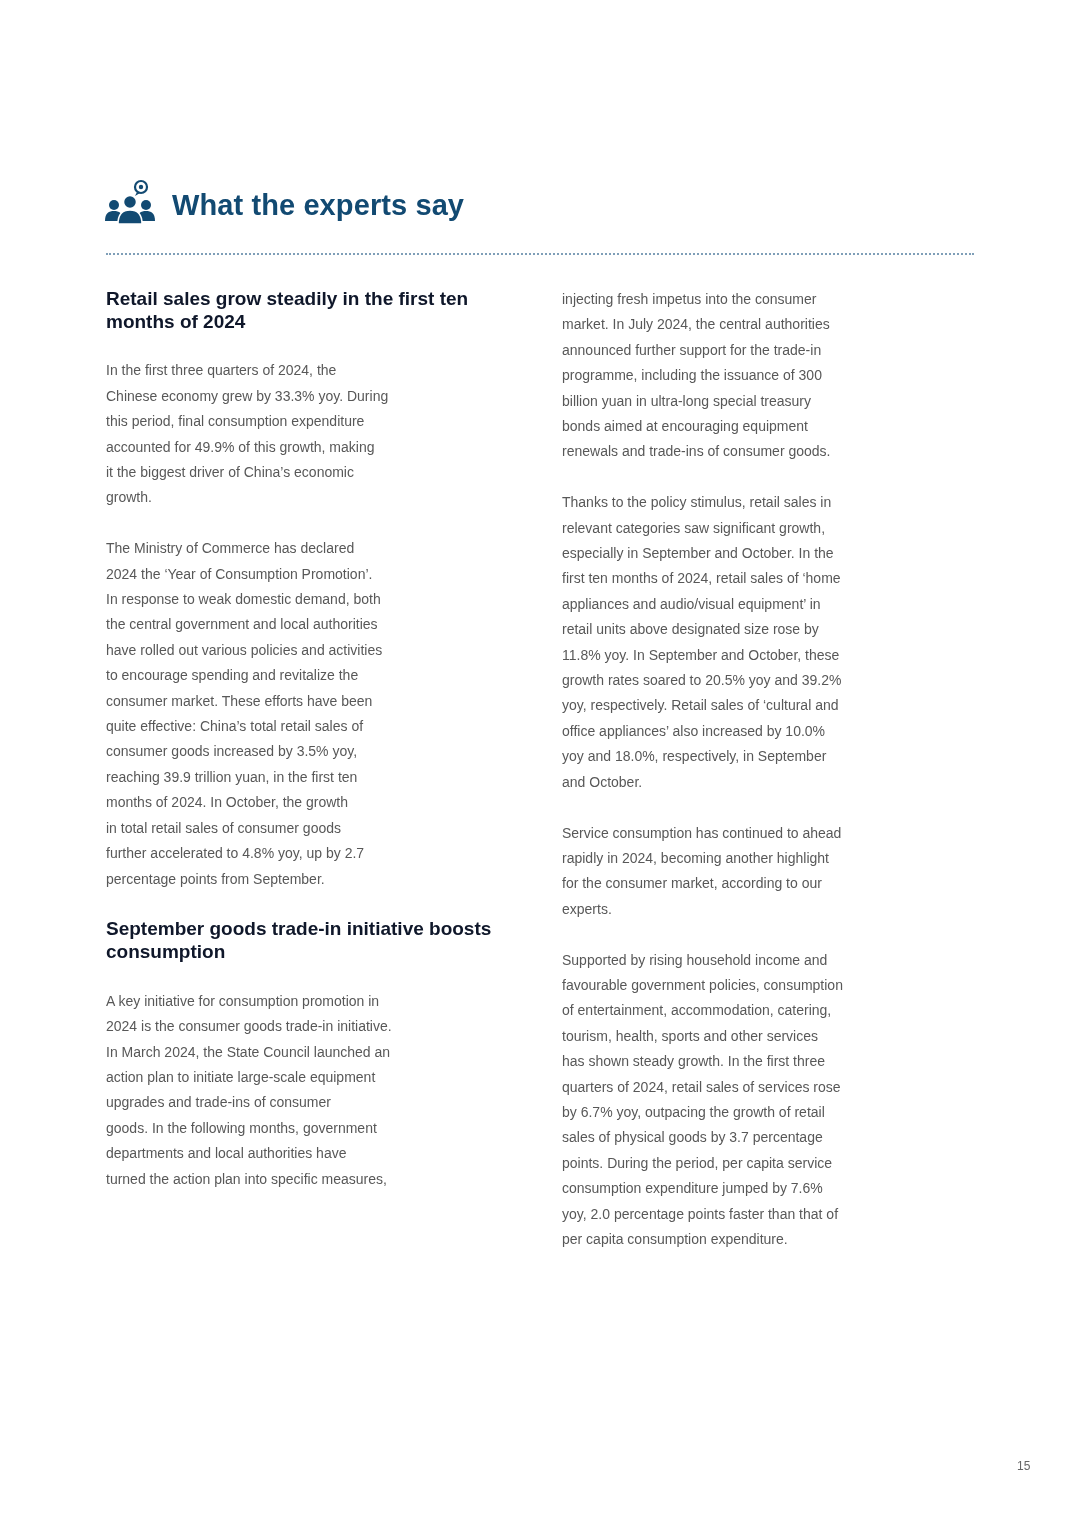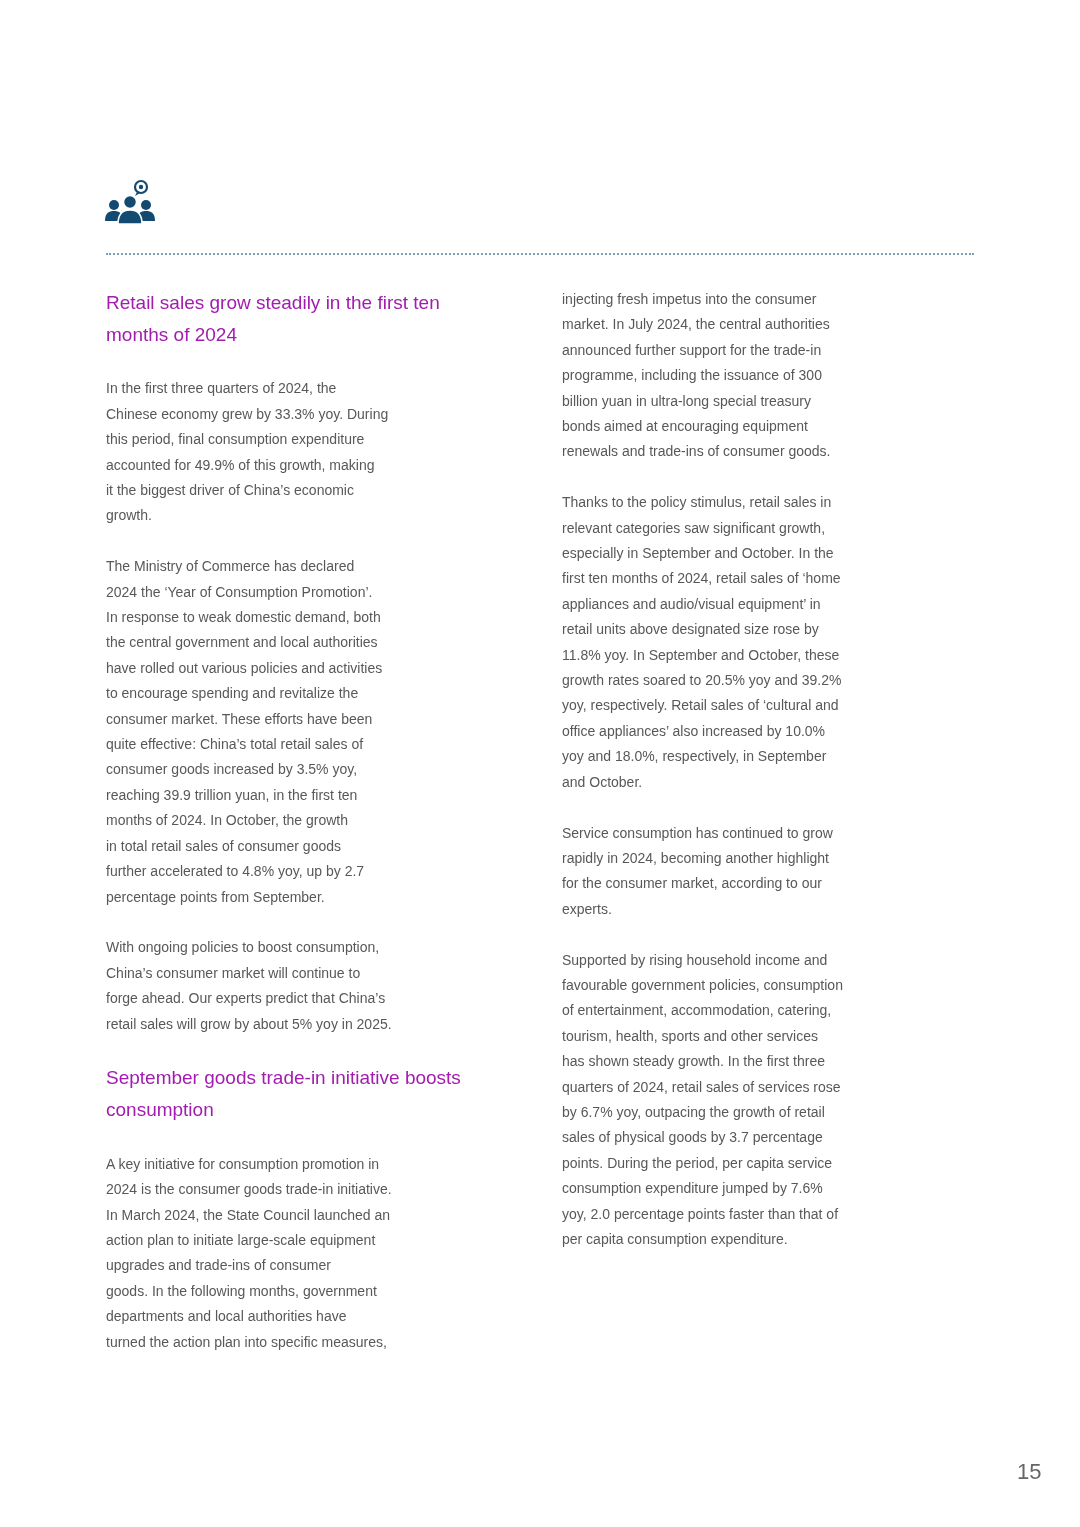--- a/index.html
+++ b/index.html
@@ -5,43 +5,44 @@
     html, body { margin: 0; padding: 0; background: #ffffff; }
     body { width: 1080px; height: 1527px; position: relative; overflow: hidden;
            font-family: "Liberation Sans", sans-serif; }
     .header { position: absolute; left: 104px; top: 178px; height: 48px; display: flex; align-items: center; }
     .header-icon { width: 52px; height: 46px; margin-right: 16px; }
     .header-title { font-family: "Liberation Sans", sans-serif; font-weight: bold; font-size: 29px; color: #124a72; letter-spacing: 0.1px; position: relative; top: 3px; }
     .rule { position: absolute; left: 106px; top: 253px; width: 868px; height: 0; border-top: 2px dotted #7f9fb8; }
     .col { position: absolute; top: 287px; width: 430px; }
     .col-left { left: 106px; }
     .col-right { left: 562px; }
-    .sub { font-weight: normal; color: #a21caf; font-size: 19px; line-height: 32px; margin: 0 0 25.4px 0; }
+    .sub { font-weight: bold; color: #0f172a; font-size: 19px; line-height: 23px; margin: 0 0 25.4px 0; }
     .para { color: #585858; font-size: 14px; line-height: 25.4px; margin: 0 0 25.4px 0; white-space: pre-line; }
-    .page-num { position: absolute; left: 1017px; top: 1459px; font-size: 22px; color: #666; }
+    .page-num { position: absolute; left: 1017px; top: 1459px; font-size: 12px; color: #666; }
   </style>
 </head>
 <body>
 
 <div class="header">
   <svg class="header-icon" viewBox="0 0 52 46">
 
     <circle cx="37" cy="8" r="6" fill="none" stroke="#124a72" stroke-width="2.2"></circle>
     <circle cx="37" cy="8" r="2.2" fill="#124a72"></circle>
     <path d="M33 13 L31 17 L36 14 Z" fill="#124a72"></path>
 
     <circle cx="10" cy="26" r="5" fill="#124a72"></circle>
     <path d="M1 42 C1 34 5 32 10 32 C15 32 19 34 19 42 Z" fill="#124a72"></path>
 
     <circle cx="42" cy="26" r="5" fill="#124a72"></circle>
     <path d="M33 42 C33 34 37 32 42 32 C47 32 51 34 51 42 Z" fill="#124a72"></path>
 
     <circle cx="26" cy="23" r="6.5" fill="#124a72" stroke="#ffffff" stroke-width="1.5"></circle>
     <path d="M14 45 C14 35 19 31 26 31 C33 31 38 35 38 45 Z" fill="#124a72" stroke="#ffffff" stroke-width="1.5"></path>
   </svg>
+  <span class="header-title">What the experts say</span>
 </div>
 
 <div class="rule"></div>
 
 <div class="col col-left">
   <p class="sub" style="white-space:pre-line">Retail sales grow steadily in the first ten
 months of 2024</p>
   <p class="para">In the first three quarters of 2024, the
 Chinese economy grew by 33.3% yoy. During
 this period, final consumption expenditure
@@ -55,24 +56,20 @@
 have rolled out various policies and activities
 to encourage spending and revitalize the
 consumer market. These efforts have been
 quite effective: China’s total retail sales of
 consumer goods increased by 3.5% yoy,
 reaching 39.9 trillion yuan, in the first ten
 months of 2024. In October, the growth
 in total retail sales of consumer goods
 further accelerated to 4.8% yoy, up by 2.7
 percentage points from September.</p>
-  <p class="para">With ongoing policies to boost consumption,
-China’s consumer market will continue to
-forge ahead. Our experts predict that China’s
-retail sales will grow by about 5% yoy in 2025.</p>
   <p class="sub" style="white-space:pre-line">September goods trade-in initiative boosts
 consumption</p>
   <p class="para">A key initiative for consumption promotion in
 2024 is the consumer goods trade-in initiative.
 In March 2024, the State Council launched an
 action plan to initiate large-scale equipment
 upgrades and trade-ins of consumer
 goods. In the following months, government
 departments and local authorities have
 turned the action plan into specific measures,</p>
@@ -91,21 +88,21 @@
 especially in September and October. In the
 first ten months of 2024, retail sales of ‘home
 appliances and audio/visual equipment’ in
 retail units above designated size rose by
 11.8% yoy. In September and October, these
 growth rates soared to 20.5% yoy and 39.2%
 yoy, respectively. Retail sales of ‘cultural and
 office appliances’ also increased by 10.0%
 yoy and 18.0%, respectively, in September
 and October.</p>
-  <p class="para">Service consumption has continued to grow
+  <p class="para">Service consumption has continued to ahead
 rapidly in 2024, becoming another highlight
 for the consumer market, according to our
 experts.</p>
   <p class="para">Supported by rising household income and
 favourable government policies, consumption
 of entertainment, accommodation, catering,
 tourism, health, sports and other services
 has shown steady growth. In the first three
 quarters of 2024, retail sales of services rose
 by 6.7% yoy, outpacing the growth of retail

